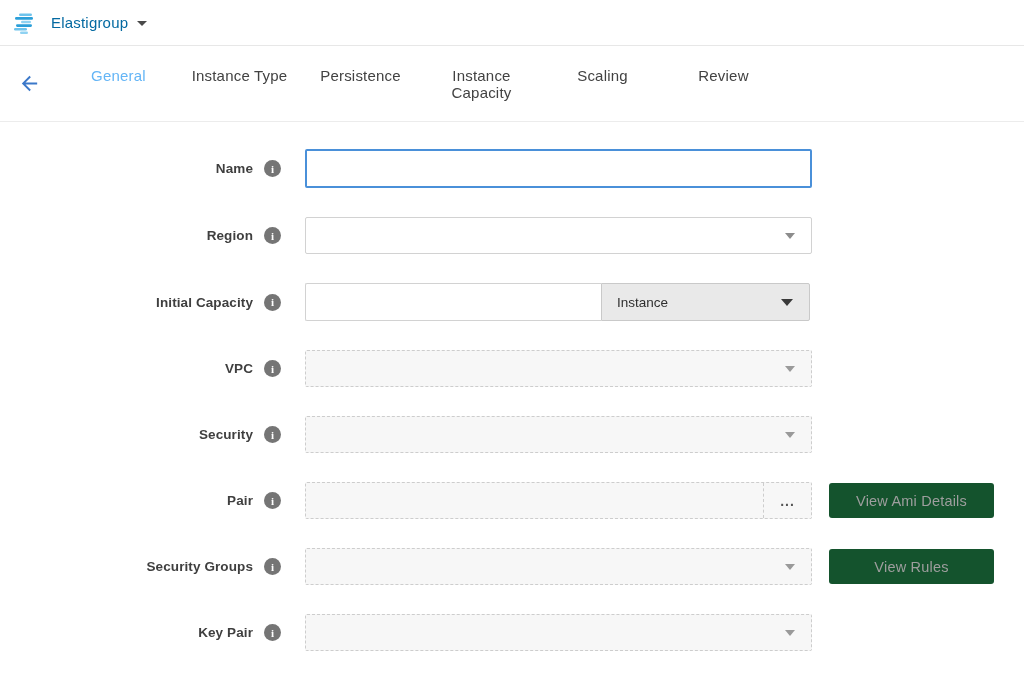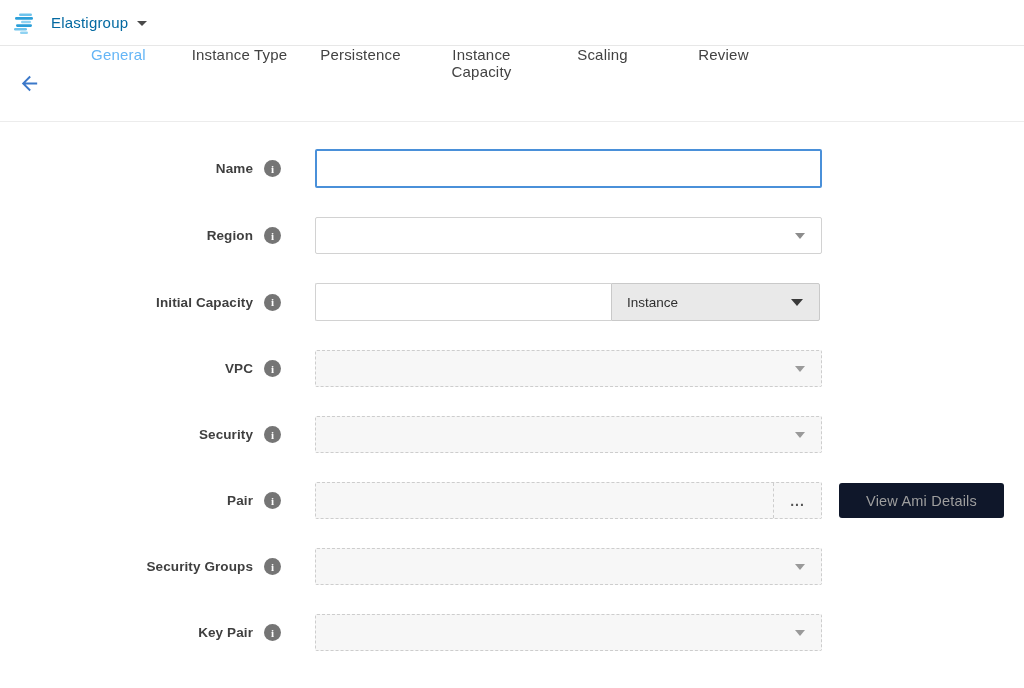--- a/index.html
+++ b/index.html
@@ -5,53 +5,53 @@
   * { margin:0; padding:0; box-sizing:border-box; }
   html,body { width:1024px; height:688px; background:#fff; font-family:"Liberation Sans", sans-serif; overflow:hidden; }
 
   
   .topbar { height:46px; display:flex; align-items:center; padding-left:14px; border-bottom:1px solid #e7e7e7; background:#fff; }
   .logo { width:26px; height:24px; margin-right:11px; }
   .app-title { font-size:15px; color:#0369a1; letter-spacing:.2px; }
   .title-caret { width:0; height:0; border-left:5px solid transparent; border-right:5px solid transparent; border-top:5px solid #4a4a4a; margin-left:9px; margin-top:2px; }
 
   
-  .tabbar { height:76px; display:flex; border-bottom:1px solid #ececec; background:#fff; }
+  .tabbar { height:76px; display:flex; align-items:center; border-bottom:1px solid #ececec; background:#fff; }
   .back-btn { width:58px; display:flex; justify-content:center; align-items:center; cursor:pointer; }
   .tabs { display:flex; }
   .tab { width:121px; text-align:center; font-size:15px; color:#424242; cursor:pointer; letter-spacing:.2px; }
   .tab.active { color:#64b5f6; }
 
   
   .form { padding-top:27px; }
   .form-row { display:flex; align-items:center; margin-bottom:29px; }
   .label-cell { width:281px; display:flex; justify-content:flex-end; align-items:center; gap:11px; flex:none; }
   .field-label { font-size:13.5px; font-weight:bold; color:#3f3f3f; letter-spacing:.1px;padding-left:16px; }
   .info-icon { width:17px; height:17px; border-radius:50%; background:#757575; color:#fff; font-size:11px; font-weight:bold; display:flex; align-items:center; justify-content:center; flex:none; font-family:"Liberation Serif", serif; cursor:pointer; }
-  .control-cell { margin-left:34px; display:flex; align-items:center; }
+  .control-cell { margin-left:24px; display:flex; align-items:center; }
 
   .text-input { width:507px; height:37px; border:1px solid #d2d2d2; border-radius:2px; background:#fff; font-size:14px; padding:0 10px; color:#333; outline:none; }
   .text-input.focused { border:2px solid #4a90d9; height:39px; }
 
   .select { position:relative; width:507px; height:37px; border:1px solid #d2d2d2; border-radius:2px; background:#fff; cursor:pointer; }
   .select .caret { position:absolute; right:16px; top:50%; margin-top:-3px; width:0; height:0; border-left:5.5px solid transparent; border-right:5.5px solid transparent; border-top:6.5px solid #8c8c8c; }
   .select.disabled { background:#f7f7f7; border:1px dashed #cdcdcd; cursor:default; }
   .select.disabled .caret { border-top-color:#9a9a9a; }
 
   
   .capacity-input { width:296px; height:38px; border:1px solid #d2d2d2; border-right:none; border-radius:2px 0 0 2px; background:#fff; font-size:14px; padding:0 10px; color:#333; outline:none; }
   .unit-select { position:relative; width:209px; height:38px; background:#e9e9e9; border:1px solid #c9c9c9; border-radius:0 2px 2px 0; display:flex; align-items:center; padding-left:15px; cursor:pointer; }
   .unit-select .unit-label { font-size:13.5px; color:#2f2f2f; }
   .unit-select .caret { position:absolute; right:16px; top:50%; margin-top:-3px; width:0; height:0; border-left:6.5px solid transparent; border-right:6.5px solid transparent; border-top:7.5px solid #3a3a3a; }
 
   
   .image-input { position:relative; width:507px; height:37px; background:#f7f7f7; border:1px dashed #cdcdcd; border-radius:2px; cursor:default; }
   .browse-seg { position:absolute; right:0; top:0; bottom:0; width:48px; border-left:1px dashed #cdcdcd; display:flex; align-items:center; justify-content:center; color:#555; font-size:14px; font-weight:bold; letter-spacing:1px; cursor:pointer; }
 
-  .side-btn { margin-left:17px; width:165px; height:35px; background:#0f172a; border:none; border-radius:3px; color:#9e9e9e; font-size:14.5px; font-family:"Liberation Sans", sans-serif; letter-spacing:.2px; cursor:pointer; }
+  .side-btn { margin-left:17px; width:165px; height:35px; background:#14532d; border:none; border-radius:3px; color:#9e9e9e; font-size:14.5px; font-family:"Liberation Sans", sans-serif; letter-spacing:.2px; cursor:pointer; }
 </style>
 </head>
 <body>
 
 <div class="topbar">
   <svg class="logo" viewBox="0 0 26 24">
     <rect x="5" y="2.5" width="13" height="2.6" rx="1.3" fill="#6ec3ec"></rect>
     <rect x="1" y="6.1" width="18" height="2.6" rx="1.3" fill="#2b9fd9"></rect>
     <rect x="7" y="9.7" width="10" height="2.6" rx="1.3" fill="#8fd2f2"></rect>
     <rect x="2" y="13.3" width="16" height="2.6" rx="1.3" fill="#2b9fd9"></rect>
@@ -160,20 +160,21 @@
   <div class="form-row">
     <div class="label-cell">
       <span class="field-label">Security Groups</span>
       <span class="info-icon">i</span>
     </div>
     <div class="control-cell">
       <div class="select disabled">
         <span></span>
         <span class="caret"></span>
       </div>
+      <button class="side-btn">View Rules</button>
     </div>
   </div>
 
   <div class="form-row">
     <div class="label-cell">
       <span class="field-label">Key Pair</span>
       <span class="info-icon">i</span>
     </div>
     <div class="control-cell">
       <div class="select disabled">

